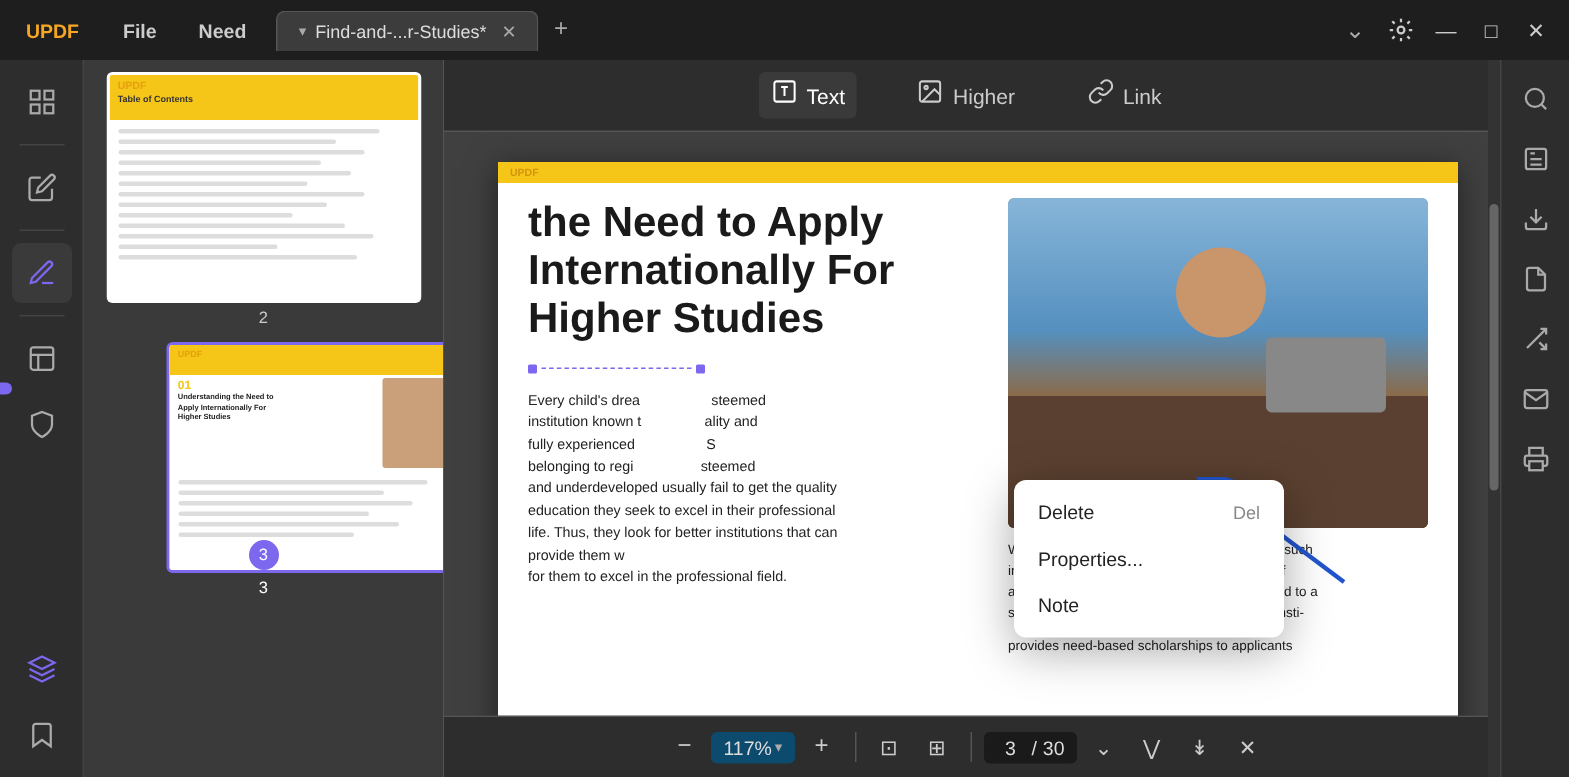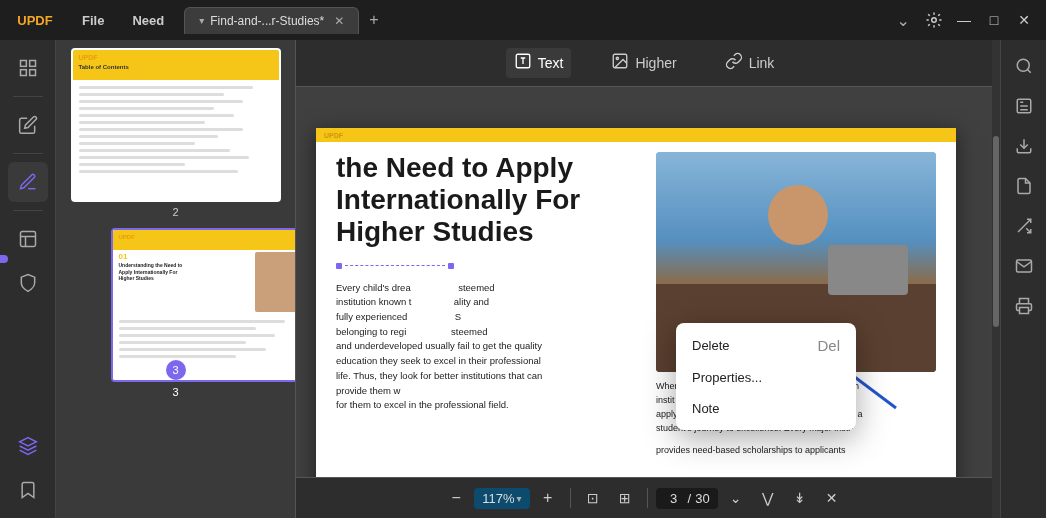--- a/index.html
+++ b/index.html
@@ -115,22 +115,22 @@
     }
     .toolbar-btn {
       display: flex; align-items: center; gap: 6px; cursor: pointer;
       color: #ccc; font-size: 14px; padding: 4px 8px; border-radius: 4px;
     }
     .toolbar-btn.active { color: #fff; background: #3a3a3a; }
     .toolbar-icon { font-size: 16px; }
 
     
     .pdf-viewport {
-      flex: 1; display: flex; align-items: flex-start; justify-content: flex-start;
-      overflow: hidden; padding: 20px; position: relative; margin-top: 21px;
+      flex: 1; display: flex; align-items: flex-start; justify-content: flex-end;
+      overflow: hidden; padding: 20px; position: relative;
     }
     .pdf-page {
       background: #fff; width: 640px; min-height: 420px; position: relative;
       box-shadow: 0 4px 20px rgba(0,0,0,0.5); overflow: hidden;
     }
 
     
     .page-top-bar { height: 14px; background: #f5c518; display: flex; align-items: center; padding: 0 8px; }
     .page-updf { font-size: 7px; font-weight: 900; color: #d4940b; }
 
@@ -146,29 +146,29 @@
 
     .page-body { font-size: 9.5px; color: #222; line-height: 1.55; }
 
     .photo-box {
       width: 280px; height: 220px; background: linear-gradient(135deg, #8fb3d4 0%, #6a9cbf 30%, #c9a07a 70%, #8b6b4a 100%);
       border-radius: 4px; overflow: hidden; position: relative;
     }
 
     
     .context-menu {
-      position: absolute; top: 215px; left: 380px; background: #fff;
+      position: absolute; top: 232px; left: 380px; background: #fff;
       border-radius: 8px; box-shadow: 0 8px 32px rgba(0,0,0,0.35);
       padding: 6px 0; z-index: 100; min-width: 180px;
     }
     .ctx-item {
       display: flex; align-items: center; justify-content: space-between;
       padding: 8px 16px; font-size: 13px; color: #222; cursor: pointer;
     }
-    .ctx-shortcut { color: #888; font-size: 15px; }
+    .ctx-shortcut { color: #888; font-size: 12px; }
 
     
     .arrow-overlay {
       position: absolute; top: 230px; left: 500px; z-index: 99;
       pointer-events: none;
     }
 
     
     .bottom-toolbar {
       display: flex; align-items: center; justify-content: center; gap: 4px;

